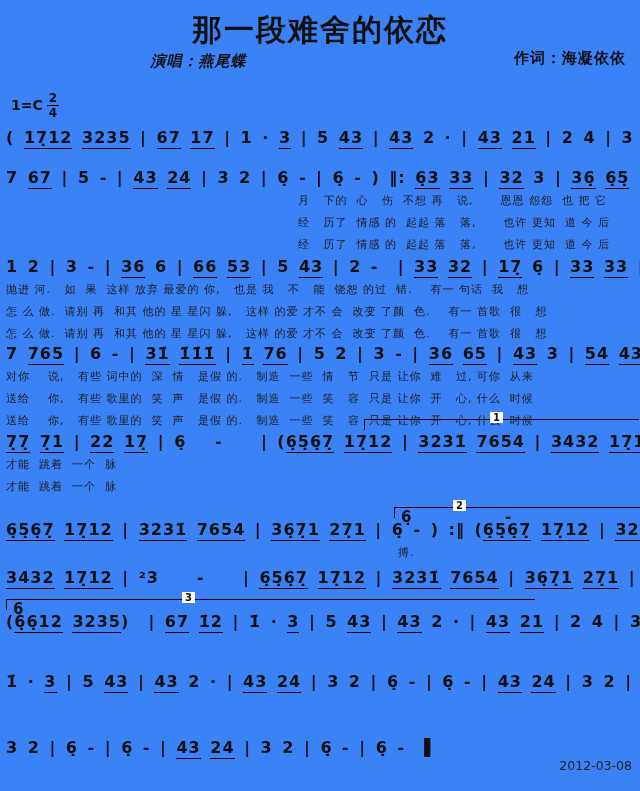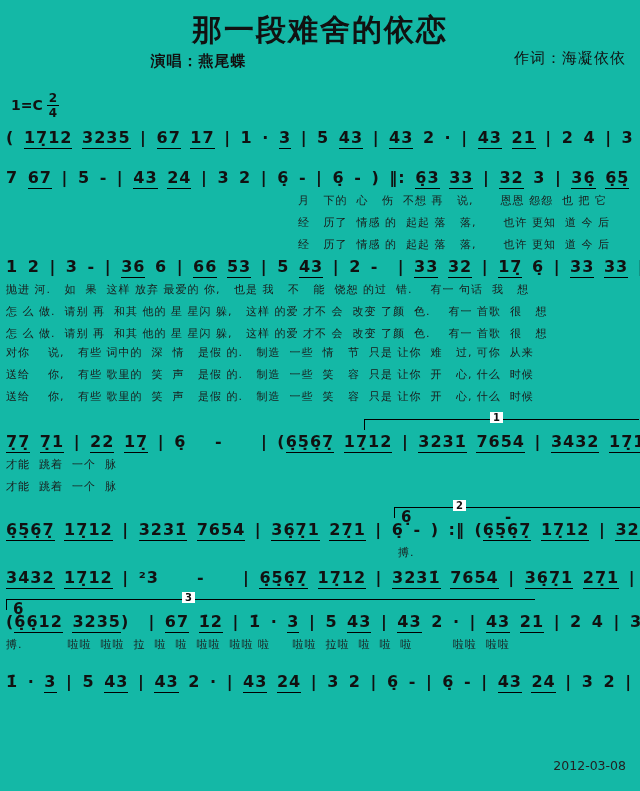--- a/index.html
+++ b/index.html
@@ -1,35 +1,35 @@
 <!DOCTYPE html>
 <html><head>
 <meta charset="utf-8">
 <style>
   html,body{margin:0;padding:0;background:#e8e8e8;}
   .page{
     position:relative;
     width:640px;height:791px;
     margin:0 auto;
-    background:#14b8a6;
+    background:#3b82f6;
     font-family:"DejaVu Sans","Liberation Sans",sans-serif;
     color:#111;
     overflow:hidden;
   }
   .title{
     position:absolute;top:10px;left:0;width:100%;
     text-align:center;font-size:30px;font-weight:bold;letter-spacing:2px;
   }
   .singer{
     position:absolute;top:52px;left:0;width:62%;
-    text-align:center;font-size:15px;font-weight:bold;letter-spacing:1px;
+    text-align:center;font-size:15px;font-weight:bold;letter-spacing:1px;font-style:italic;
   }
   .credits{
     position:absolute;top:48px;right:14px;
-    text-align:left;font-size:15px;font-weight:normal;line-height:21px;letter-spacing:1px;
+    text-align:left;font-size:15px;font-weight:bold;line-height:21px;letter-spacing:1px;
   }
   .keysig{
     position:absolute;top:92px;left:11px;
     font-size:14px;font-weight:bold;
   }
   .frac{display:inline-block;vertical-align:middle;text-align:center;line-height:1;margin-left:4px;}
   .frac .num{display:block;border-bottom:1.5px solid #000;padding:0 2px 1px;font-size:12px;font-weight:bold;}
   .frac .den{display:block;padding:1px 2px 0;font-size:12px;font-weight:bold;}
 
   .system{position:absolute;left:6px;right:0;}
@@ -46,21 +46,21 @@
   .ind398{padding-left:392px;}
 
   .volta{position:absolute;top:-11px;height:10px;border-top:1.3px solid #000;border-left:1.3px solid #000;}
   .volta .vlabel{position:absolute;top:-8px;background:#fff;font-size:10px;font-weight:bold;padding:0 3px;}
   .volta .vnote{position:absolute;top:0px;left:6px;font-size:15px;font-weight:bold;}
   .volta .vdash{position:absolute;top:0px;left:110px;font-size:15px;font-weight:bold;}
   .v1{left:358px;width:274px;}  .v1 .vlabel{left:125px;}
   .v2{left:388px;width:245px;}  .v2 .vlabel{left:58px;}
   .v3{left:0px;width:528px;}    .v3 .vlabel{left:175px;}
 
-  .date{position:absolute;right:14px;top:758px;font-size:12.5px;color:#222;}
+  .date{position:absolute;right:8px;top:758px;font-size:12.5px;color:#222;}
 </style>
 </head>
 <body>
 
 <div class="page">
 
   <div class="title">那一段难舍的依恋</div>
   <div class="singer">演唱：燕尾蝶</div>
 
   <div class="credits">
@@ -83,20 +83,21 @@
   </div>
 
   <div class="system" style="top:255px;">
     <div class="music">1 2 | 3 - | <u>36</u> 6 | <u>66</u> <u>53</u> | 5 <u>43</u> | 2 -  | <u>33</u> <u>32</u> | <u>17̣</u> 6̣ | <u>33</u> <u>33</u> | 3 -  |   |  6 |</div>
     <div class="lyr">抛进 河.   如  果  这样 放弃 最爱的 你,   也是 我   不   能  饶恕 的过  错.    有一 句话  我   想</div>
     <div class="lyr">怎 么 做.  请别 再  和其 他的 星 星闪 躲,   这样 的爱 才不 会  改变 了颜  色.    有一 首歌  很   想</div>
     <div class="lyr">怎 么 做.  请别 再  和其 他的 星 星闪 躲,   这样 的爱 才不 会  改变 了颜  色.    有一 首歌  很   想</div>
   </div>
 
   <div class="system" style="top:342px;">
+    <div class="music">7 <u>765</u> | 6 - | <u>31̇</u> <u>1̇1̇1̇</u> | <u>1̇</u> <u>76</u> | 5 2 | 3 - | <u>36</u> <u>65</u> | <u>43</u> 3 | <u>54</u> <u>43</u> |  6̣ |   |</div>
     <div class="lyr">对你    说,   有些 词中的  深  情   是假 的.   制造  一些  情   节  只是 让你  难   过, 可你  从来</div>
     <div class="lyr">送给    你,   有些 歌里的  笑  声   是假 的.   制造  一些  笑   容  只是 让你  开   心, 什么  时候</div>
     <div class="lyr">送给    你,   有些 歌里的  笑  声   是假 的.   制造  一些  笑   容  只是 让你  开   心, 什么  时候</div>
   </div>
 
   <div class="system" style="top:430px;">
     <div class="volta v1">
       <span class="vnote"></span>
       <span class="vlabel">1</span>
       <span class="vdash"></span>
@@ -120,25 +121,25 @@
     <div class="music"><u>3432</u> <u>17̣12</u> | ²3    -    | <u>6̣5̣6̣7̣</u> <u>17̣12</u> | <u>3231̇</u> <u>7654</u> | <u>36̣7̣1</u> <u>27̣1</u> | 6̣ - ) :‖</div>
   </div>
 
   <div class="system" style="top:610px;">
     <div class="volta v3">
       <span class="vnote">6̣</span>
       <span class="vlabel">3</span>
       <span class="vdash"></span>
     </div>
     <div class="music">(<u>6̣6̣12</u> <u>3235</u>)  | <u>67</u> <u>1̇2</u> | 1̇ · <u>3</u> | 5 <u>43</u> | <u>43</u> 2 · | <u>43</u> <u>21</u> | 2 4 | 3 - | 3 - |   |</div>
-    <div class="lyr">搏.          啦啦  啦啦  拉  啦  啦  啦啦  啦啦 啦     啦啦  拉啦  啦  啦  啦         啦啦  啦啦</div>
   </div>
 
   <div class="system" style="top:670px;">
     <div class="music">1̇ · <u>3</u> | 5 <u>43</u> | <u>43</u> 2 · | <u>43</u> <u>24</u> | 3 2 | 6̣ - | 6̣ - | <u>43</u> <u>24</u> | 3 2 | 6̣ - | 6̣ - |   |</div>
   </div>
 
   <div class="system" style="top:736px;">
+    <div class="music">3 2 | 6̣ - | 6̣ - | <u>43</u> <u>24</u> | 3 2 | 6̣ - | 6̣ -  ▌</div>
   </div>
 
   <div class="date">2012-03-08</div>
 
 </div>
 
 </body></html>

